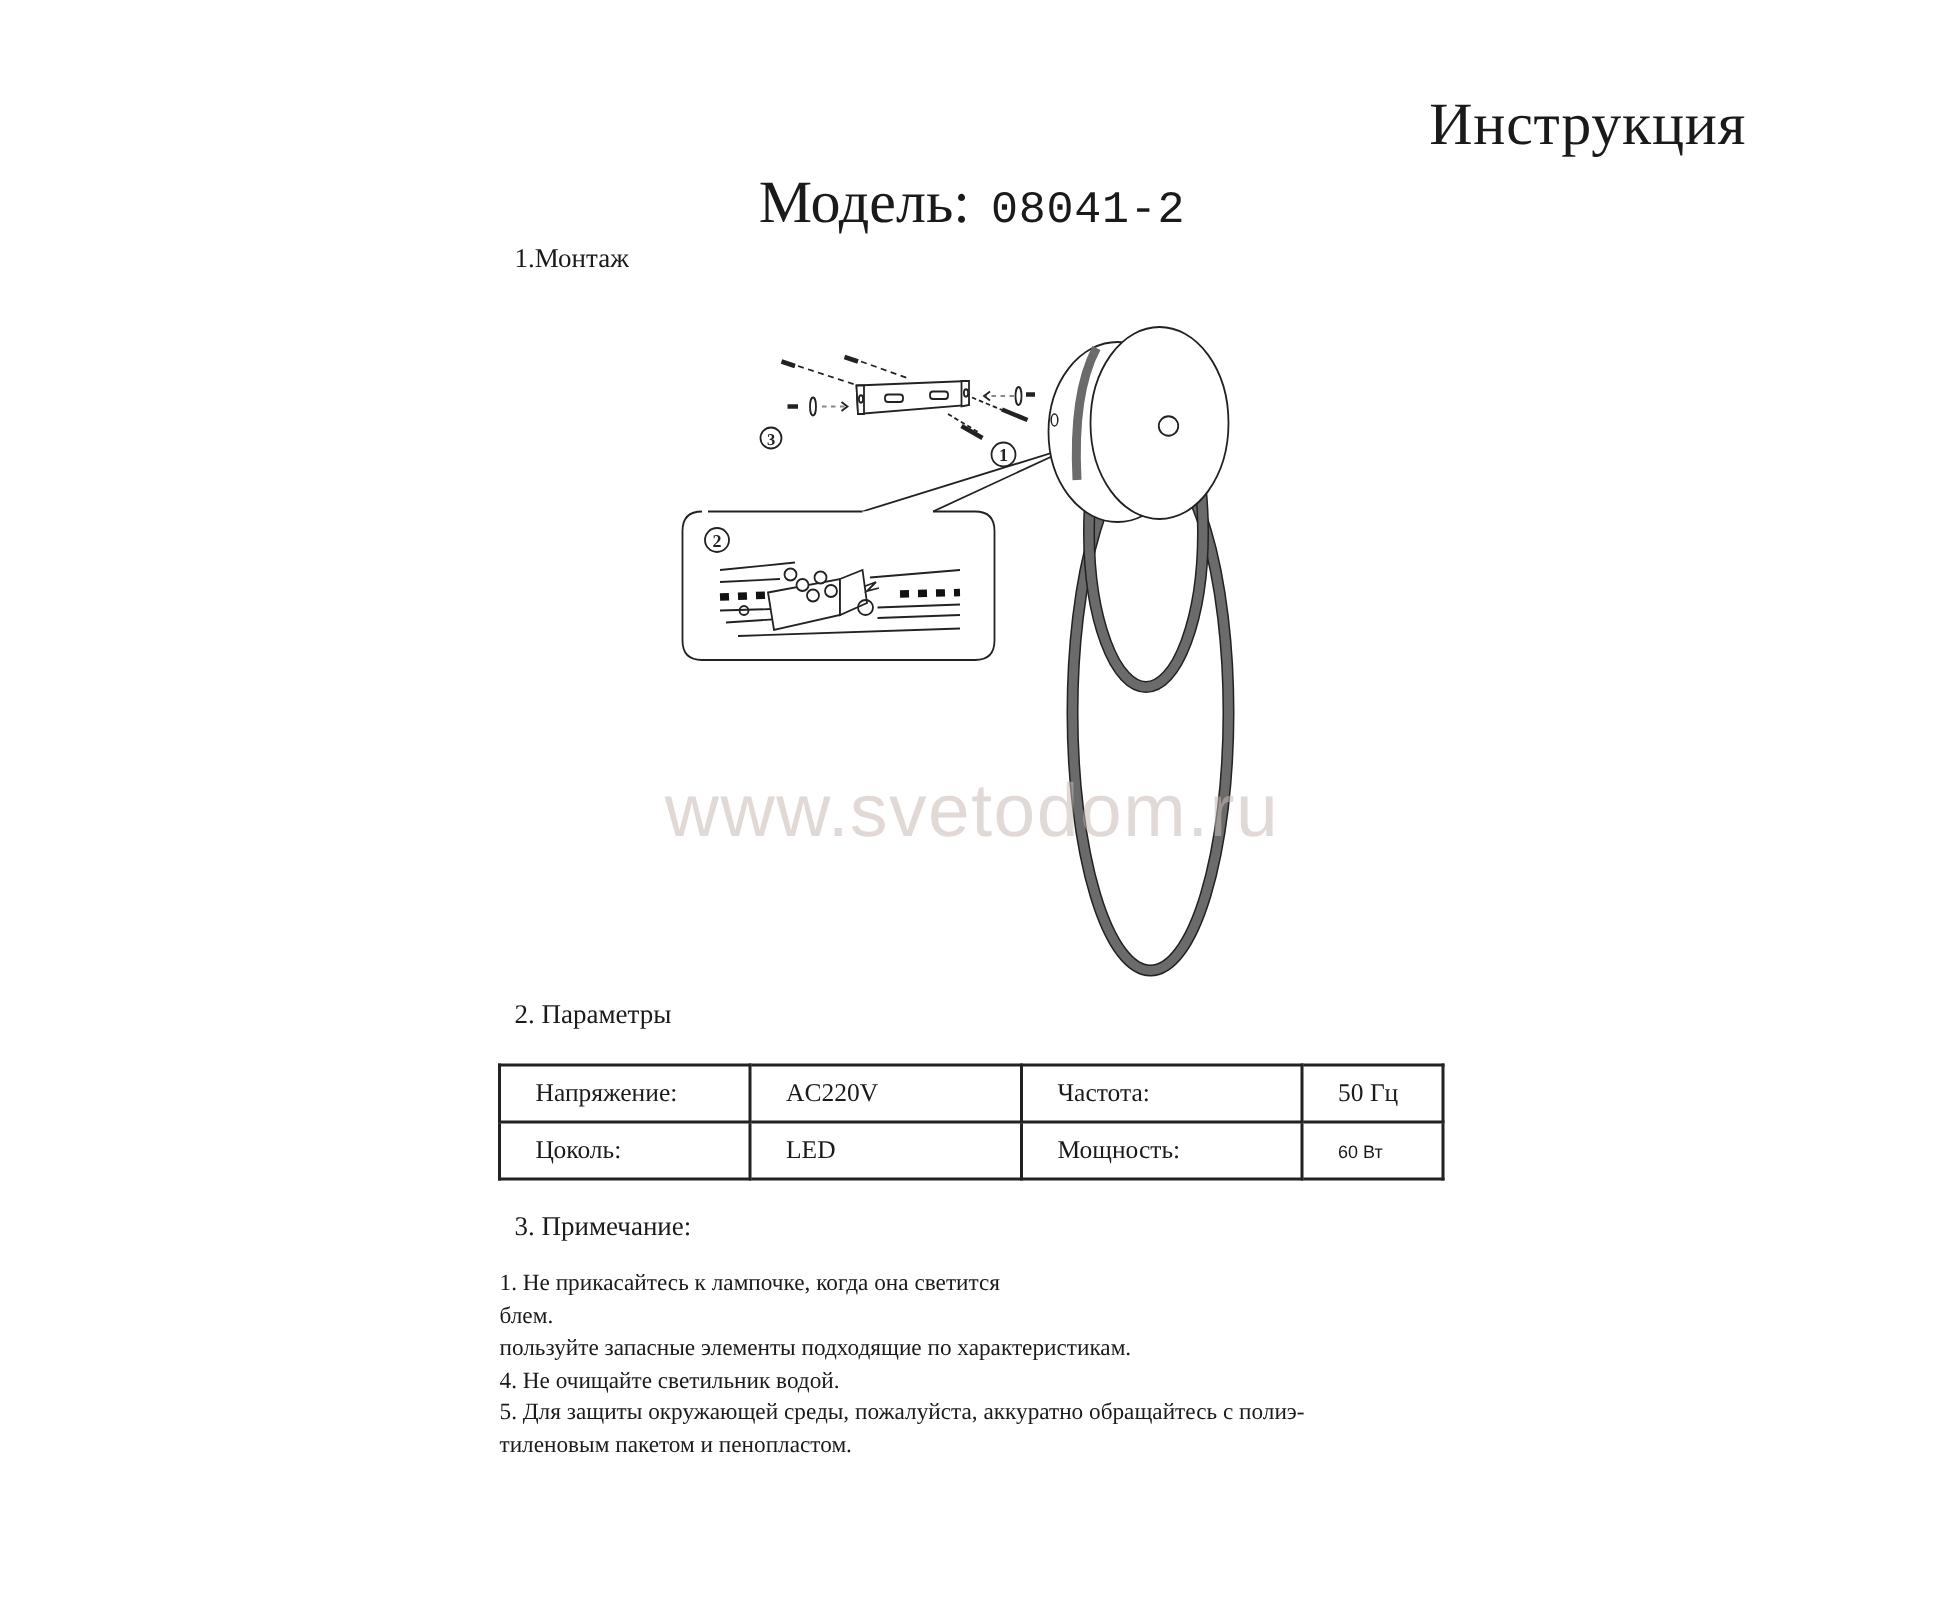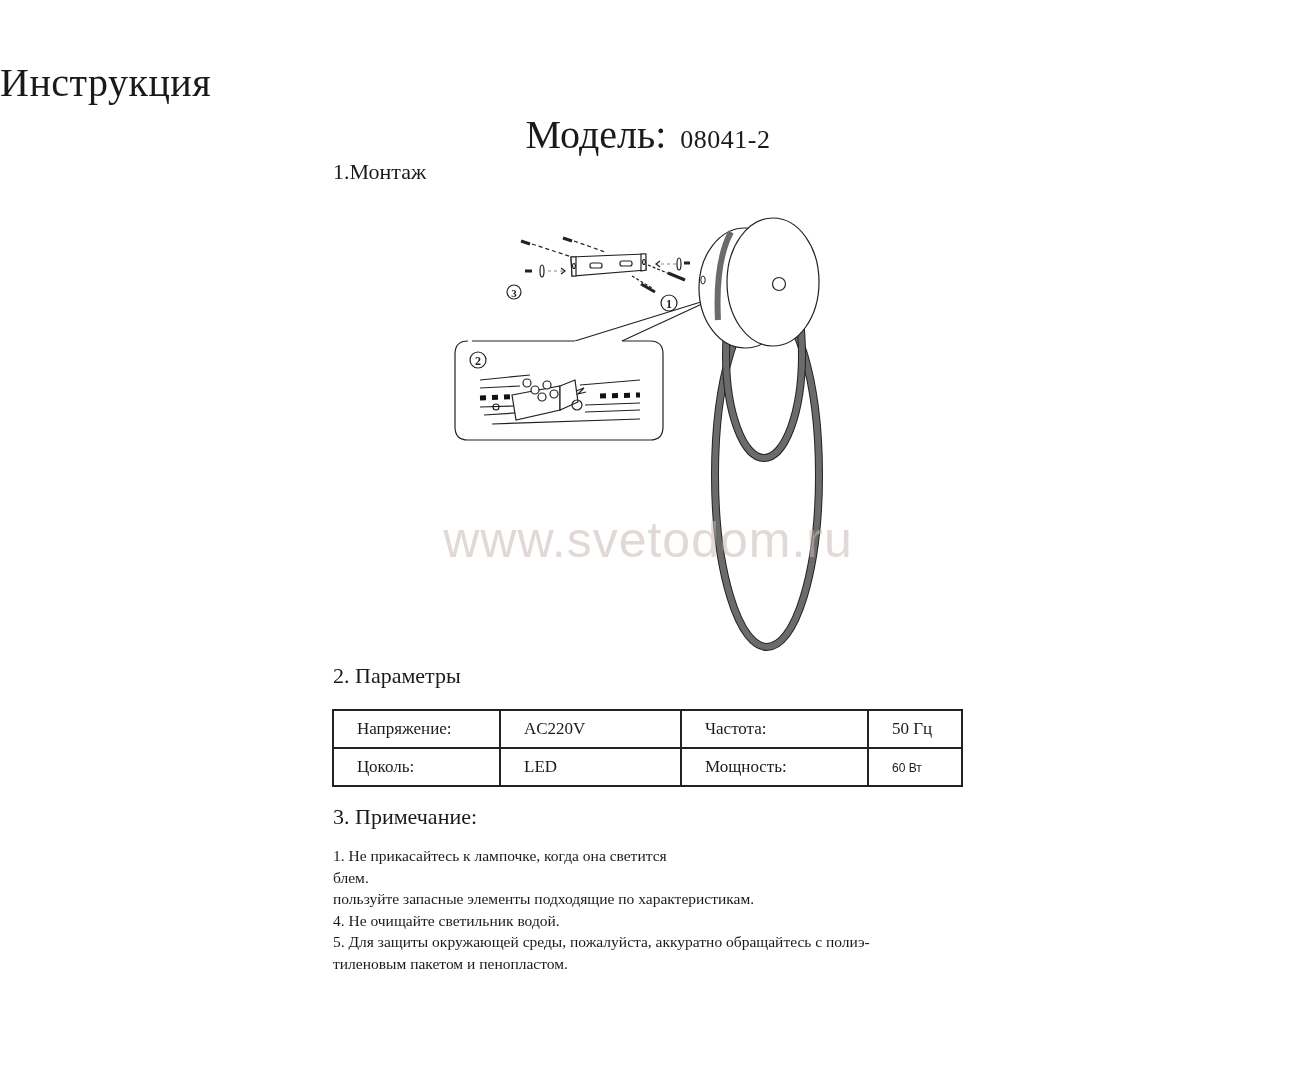--- a/index.html
+++ b/index.html
@@ -1,22 +1,22 @@
 <!DOCTYPE html>
 <html><head>
 <meta charset="utf-8">
 <style>
   html, body { margin: 0; padding: 0; background: #ffffff; }
   body { width: 1296px; height: 1080px; position: relative; overflow: hidden; color: #1a1a1a; font-family: "Liberation Serif", "DejaVu Serif", serif; }
   .abs { position: absolute; }
-  .title { left: 0; width: 1164px; top: 58px; text-align: left; font-size: 40px; line-height: 50px; letter-spacing: 0.5px; }
+  .title { left: 0; width: 1164px; top: 58px; text-align: right; font-size: 40px; line-height: 50px; letter-spacing: 0.5px; }
   .model-line { left: 0; width: 1296px; top: 110px; text-align: center; font-size: 40px; line-height: 50px; white-space: nowrap; }
   .model-line .label { margin-right: 14px; }
-  .model-line .num { font-family: Liberation Serif, serif; font-size: 26px; letter-spacing: 0.5px; }
-  .sec-h { left: 333px; font-size: 22px; line-height: 28px; }
+  .model-line .num { font-family: Liberation Mono, monospace; font-size: 30px; letter-spacing: 0.5px; }
+  .sec-h { left: 343px; font-size: 18px; line-height: 28px; }
   .sec1 { top: 158px; }
   .sec2 { top: 662px; }
   .sec3 { top: 803px; }
   .figure { left: 440px; top: 215px; width: 420px; height: 450px; }
   .watermark { left: 0; width: 1296px; top: 510px; text-align: center; font-family: "Liberation Sans", "DejaVu Sans", sans-serif; font-size: 50px; line-height: 60px; color: rgba(200,185,180,0.55); letter-spacing: 1px; pointer-events: none; }
   table.params { position: absolute; left: 332px; top: 709px; width: 631px; border-collapse: collapse; font-size: 17px; }
   table.params td { border: 2px solid #222; height: 36px; padding: 0 23px; vertical-align: middle; }
   table.params td.c1 { width: 119px; }
   table.params td.c2 { width: 133px; }
   table.params td.c3 { width: 139px; margin-top: 48px; }

